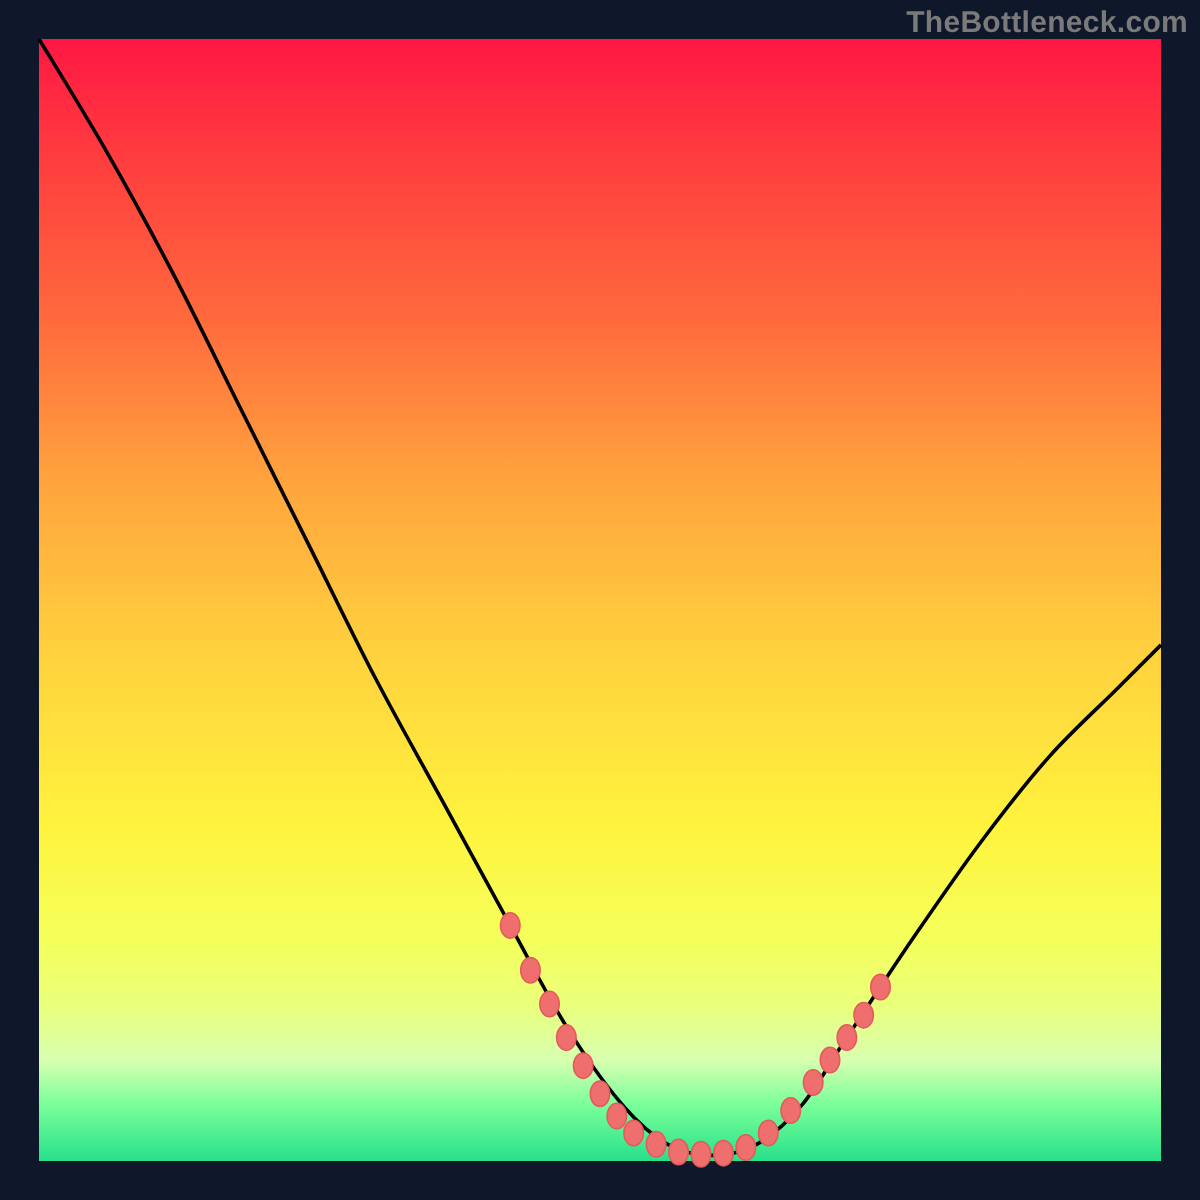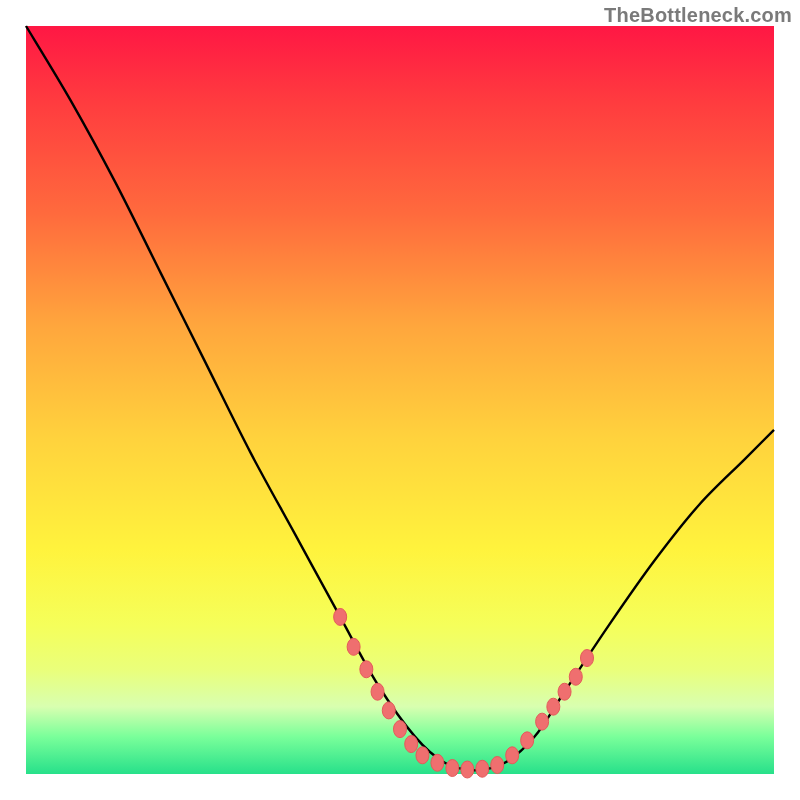--- a/index.html
+++ b/index.html
@@ -10,21 +10,21 @@
     background: #000;
     overflow: hidden;
     font-family: Arial, Helvetica, sans-serif;
   }
   .frame {
     position: absolute;
     top: 0;
     left: 0;
     width: 800px;
     height: 800px;
-    background: #ffffff;
+    background: #0f172a;
   }
   .plot-area {
     position: absolute;
     top: 26px;
     left: 26px;
     width: 748px;
     height: 748px;
     background: linear-gradient(
       to bottom,
       #ff1744 0%,

